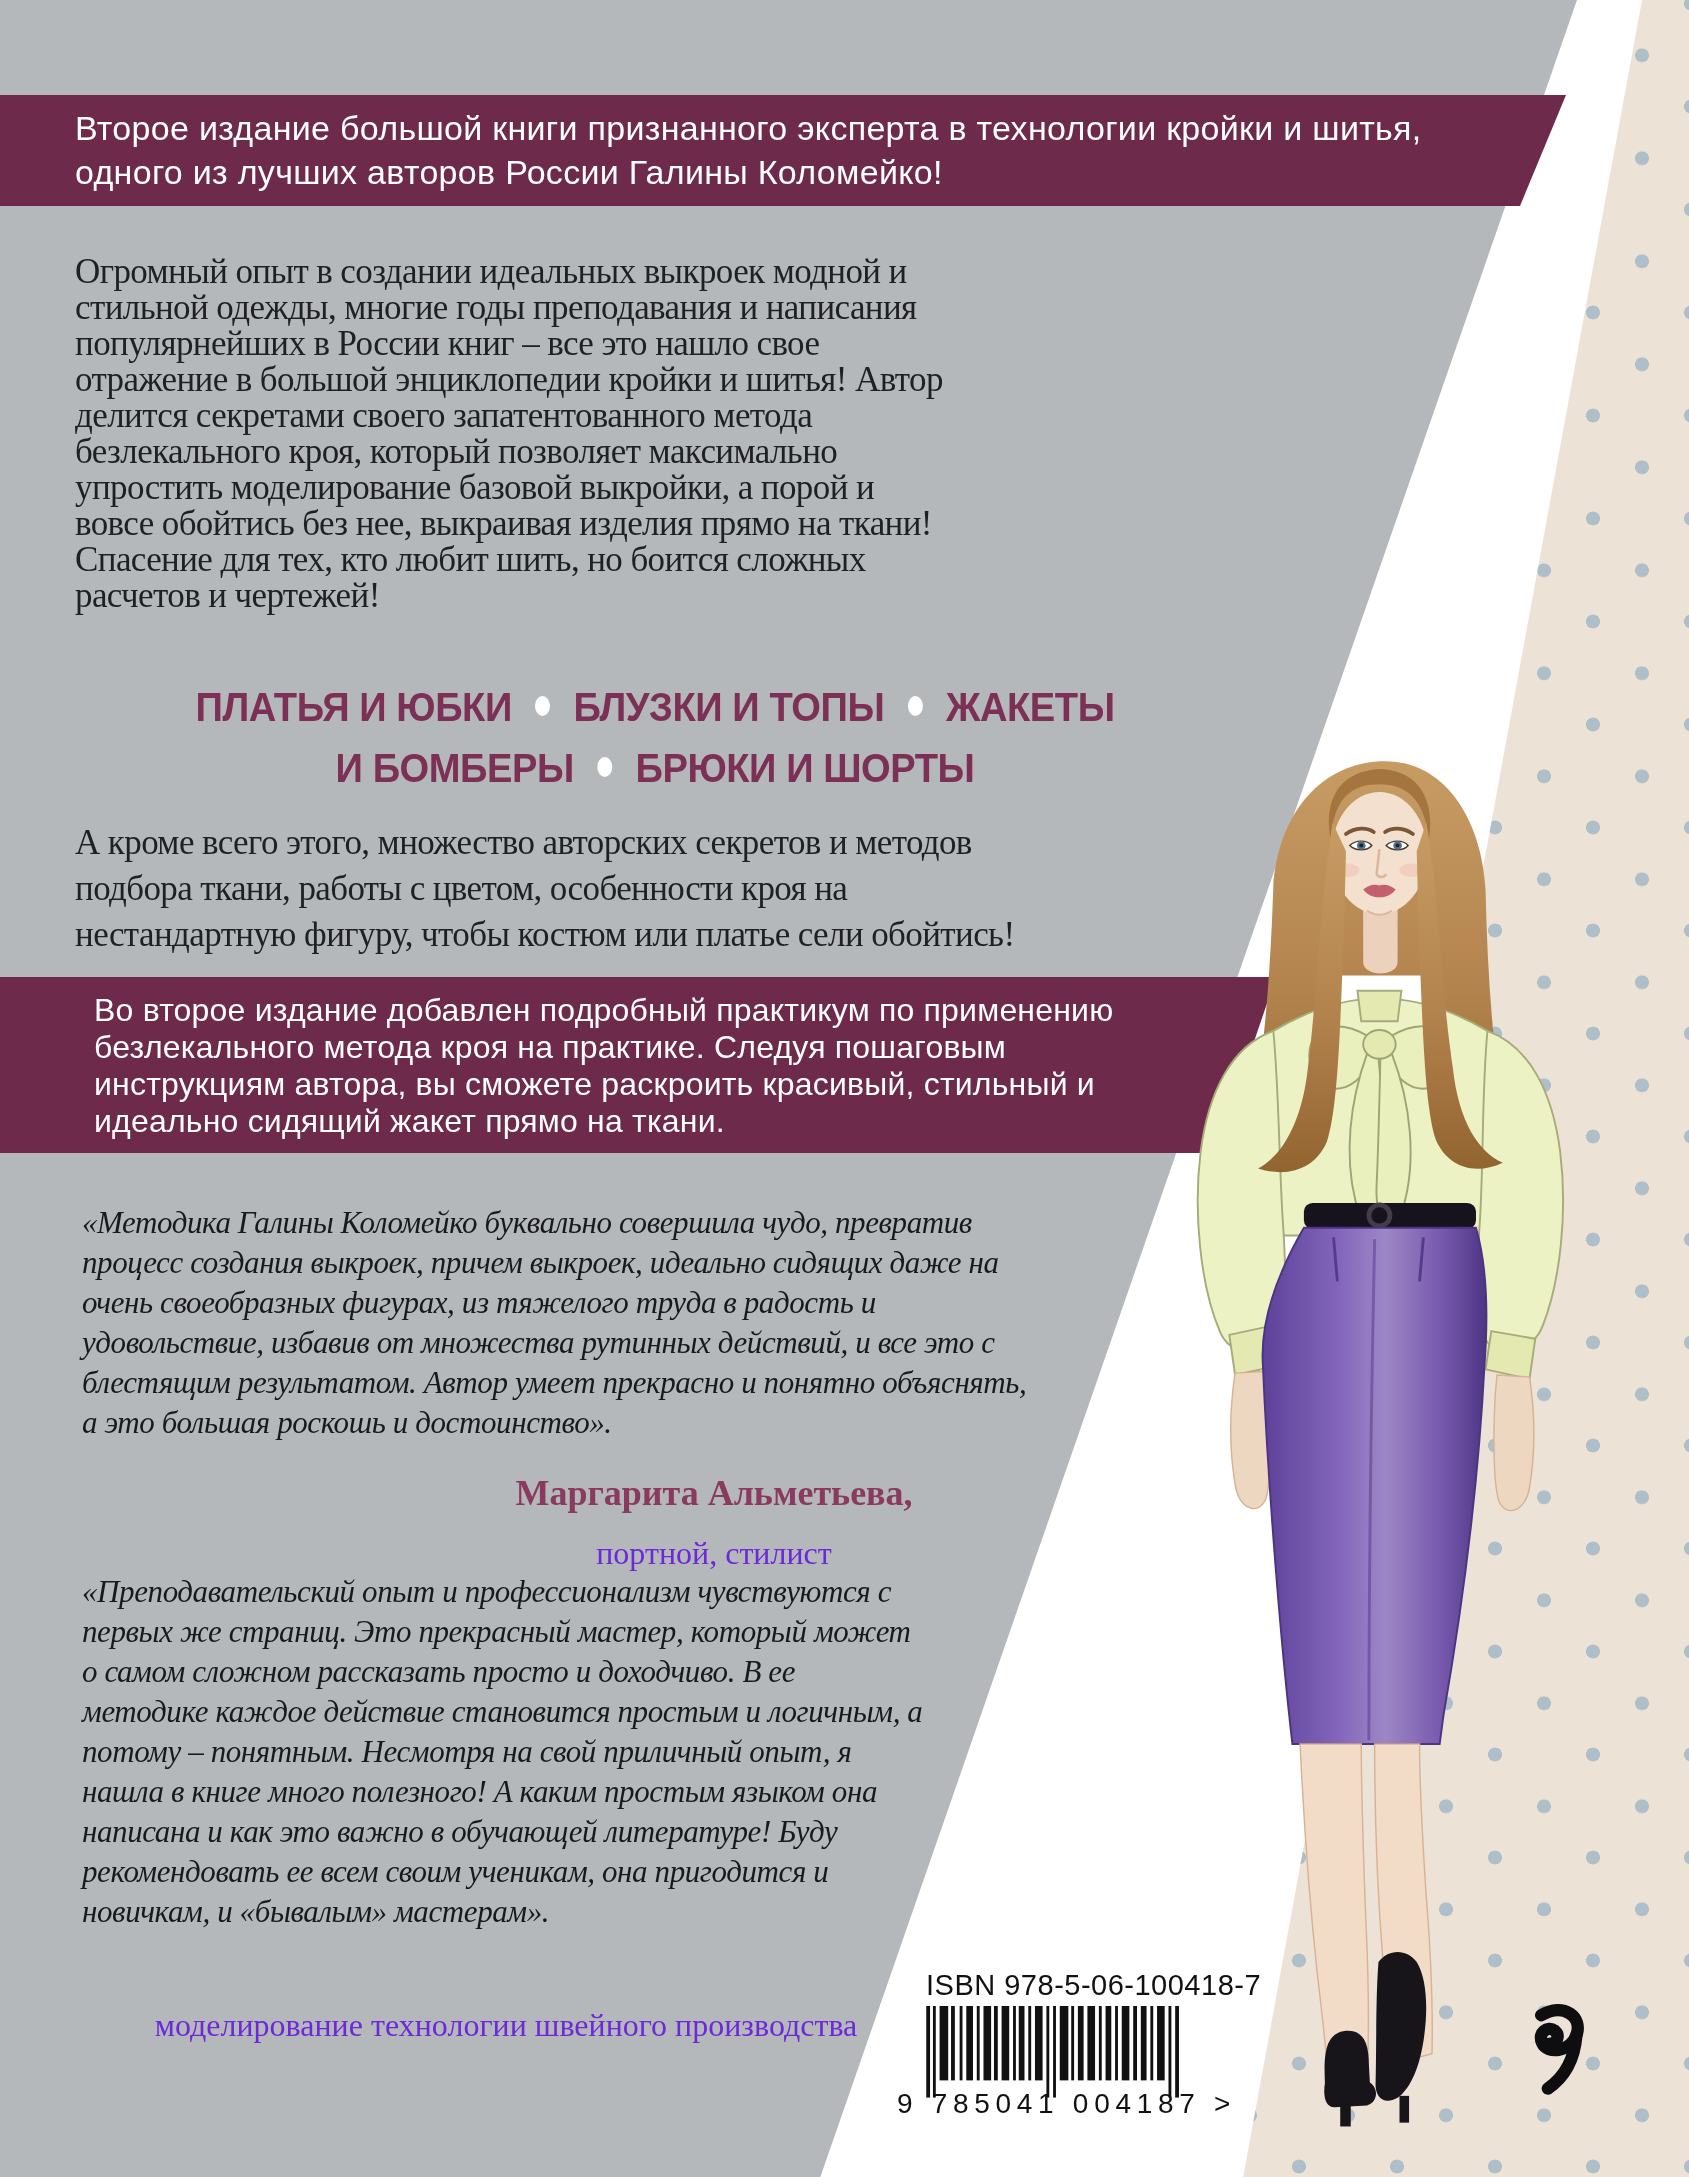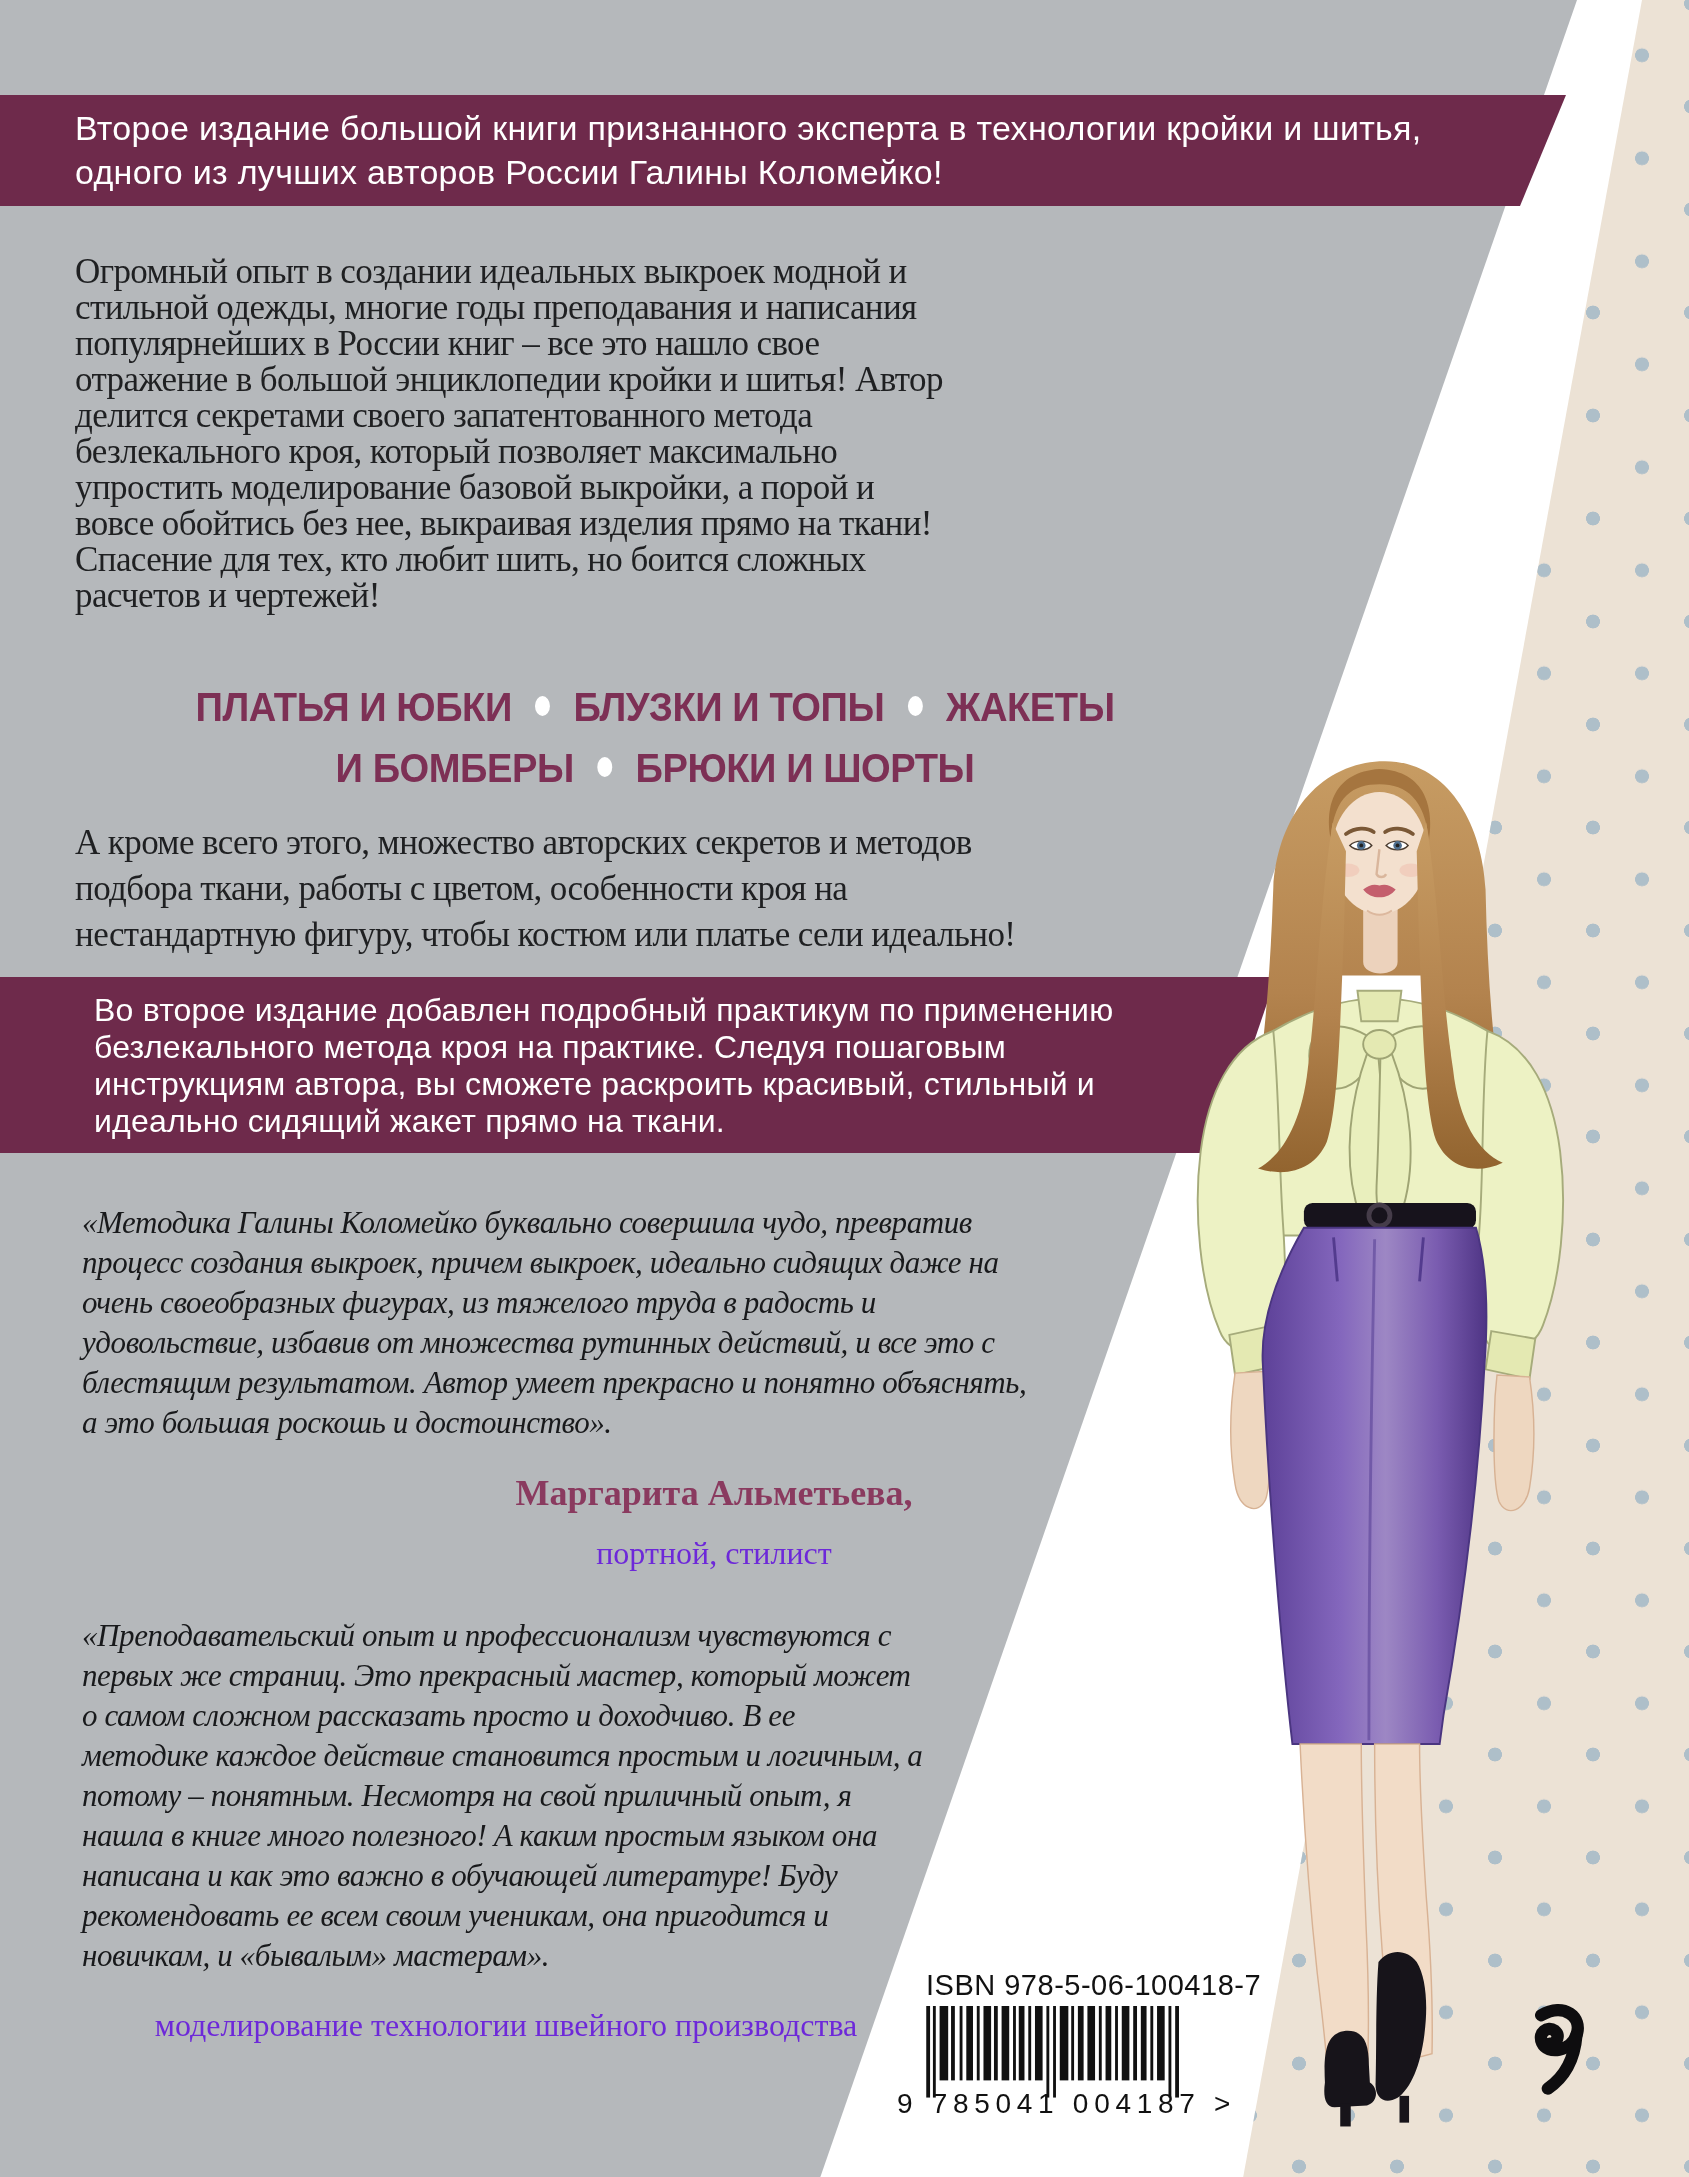--- a/index.html
+++ b/index.html
@@ -35,21 +35,21 @@
   
   .heading{left:67px;top:677px;width:1176px;text-align:center;}
   .cat-line{font-weight:bold;font-size:41px;line-height:61px;color:var(--heading);
     transform:scaleX(.93);transform-origin:center;letter-spacing:-0.5px;white-space:nowrap;}
   .bullet-dot{display:inline-block;width:16.3px;height:20px;border-radius:50%;
     background:#fff;margin:0 25px;vertical-align:middle;position:relative;top:-3.8px;}
   
   .quote{font-family:"Liberation Serif", serif;font-style:italic;color:#18191b;
     font-size:31px;line-height:40px;letter-spacing:-0.4px;}
   .quote1{left:82px;top:1203px;width:965px;}
-  .quote2{left:82px;top:1616px;width:841px;}
+  .quote2{left:82px;top:1572px;width:841px;}
   .attr{text-align:center;}
   .attr1{left:401px;top:1472px;width:626px;}
   .attr2{left:143px;top:1986px;width:726px;}
   .attr-name{font-family:"Liberation Serif", serif;font-weight:bold;color:var(--attr);
     font-size:36px;line-height:42px;}
   .attr-role{font-family:"Liberation Serif", serif;color:#6d28d9;font-size:32px;line-height:36px;margin-top:21px;}
   
   .isbn-area{left:897px;top:1969px;width:315px;}
   .isbn-label{font-size:29px;color:#111;letter-spacing:0.5px;padding-left:29px;white-space:nowrap;}
   .barcode{margin-top:3.8px;margin-left:29px;}
@@ -68,21 +68,21 @@
   <div class="txt">Второе издание большой книги признанного эксперта в технологии кройки и шитья, одного из лучших авторов России Галины Коломейко!</div>
 </div>
 
 <div class="abs serif para1">Огромный опыт в создании идеальных выкроек модной и стильной одежды, многие годы преподавания и написания популярнейших в России книг – все это нашло свое отражение в большой энциклопедии кройки и шитья! Автор делится секретами своего запатентованного метода безлекального кроя, который позволяет максимально упростить моделирование базовой выкройки, а порой и вовсе обойтись без нее, выкраивая изделия прямо на ткани! Спасение для тех, кто любит шить, но боится сложных расчетов и чертежей!</div>
 
 <div class="abs heading">
     <div class="cat-line"><span>ПЛАТЬЯ И ЮБКИ</span><span class="bullet-dot"></span><span>БЛУЗКИ И ТОПЫ</span><span class="bullet-dot"></span><span>ЖАКЕТЫ</span></div>
     <div class="cat-line"><span>И БОМБЕРЫ</span><span class="bullet-dot"></span><span>БРЮКИ И ШОРТЫ</span></div>
   </div>
 
-<div class="abs serif para2">А кроме всего этого, множество авторских секретов и методов подбора ткани, работы с цветом, особенности кроя на нестандартную фигуру, чтобы костюм или платье сели идеально!</div>
+<div class="abs serif para2">А кроме всего этого, множество авторских секретов и методов подбора ткани, работы с цветом, особенности кроя на нестандартную фигуру, чтобы костюм или платье сели обойтись!</div>
 
 <div class="abs banner2">
   <div class="txt">Во второе издание добавлен подробный практикум по применению безлекального метода кроя на практике. Следуя пошаговым инструкциям автора, вы сможете раскроить красивый, стильный и идеально сидящий жакет прямо на ткани.</div>
 </div>
 
 <div class="abs quote quote1">«Методика Галины Коломейко буквально совершила чудо, превратив процесс создания выкроек, причем выкроек, идеально сидящих даже на очень своеобразных фигурах, из тяжелого труда в радость и удовольствие, избавив от множества рутинных действий, и все это с блестящим результатом. Автор умеет прекрасно и понятно объяснять, а это большая роскошь и достоинство».</div>
 <div class="abs attr attr1">
   <div class="attr-name">Маргарита Альметьева,</div>
   <div class="attr-role">портной, стилист</div>
 </div>

